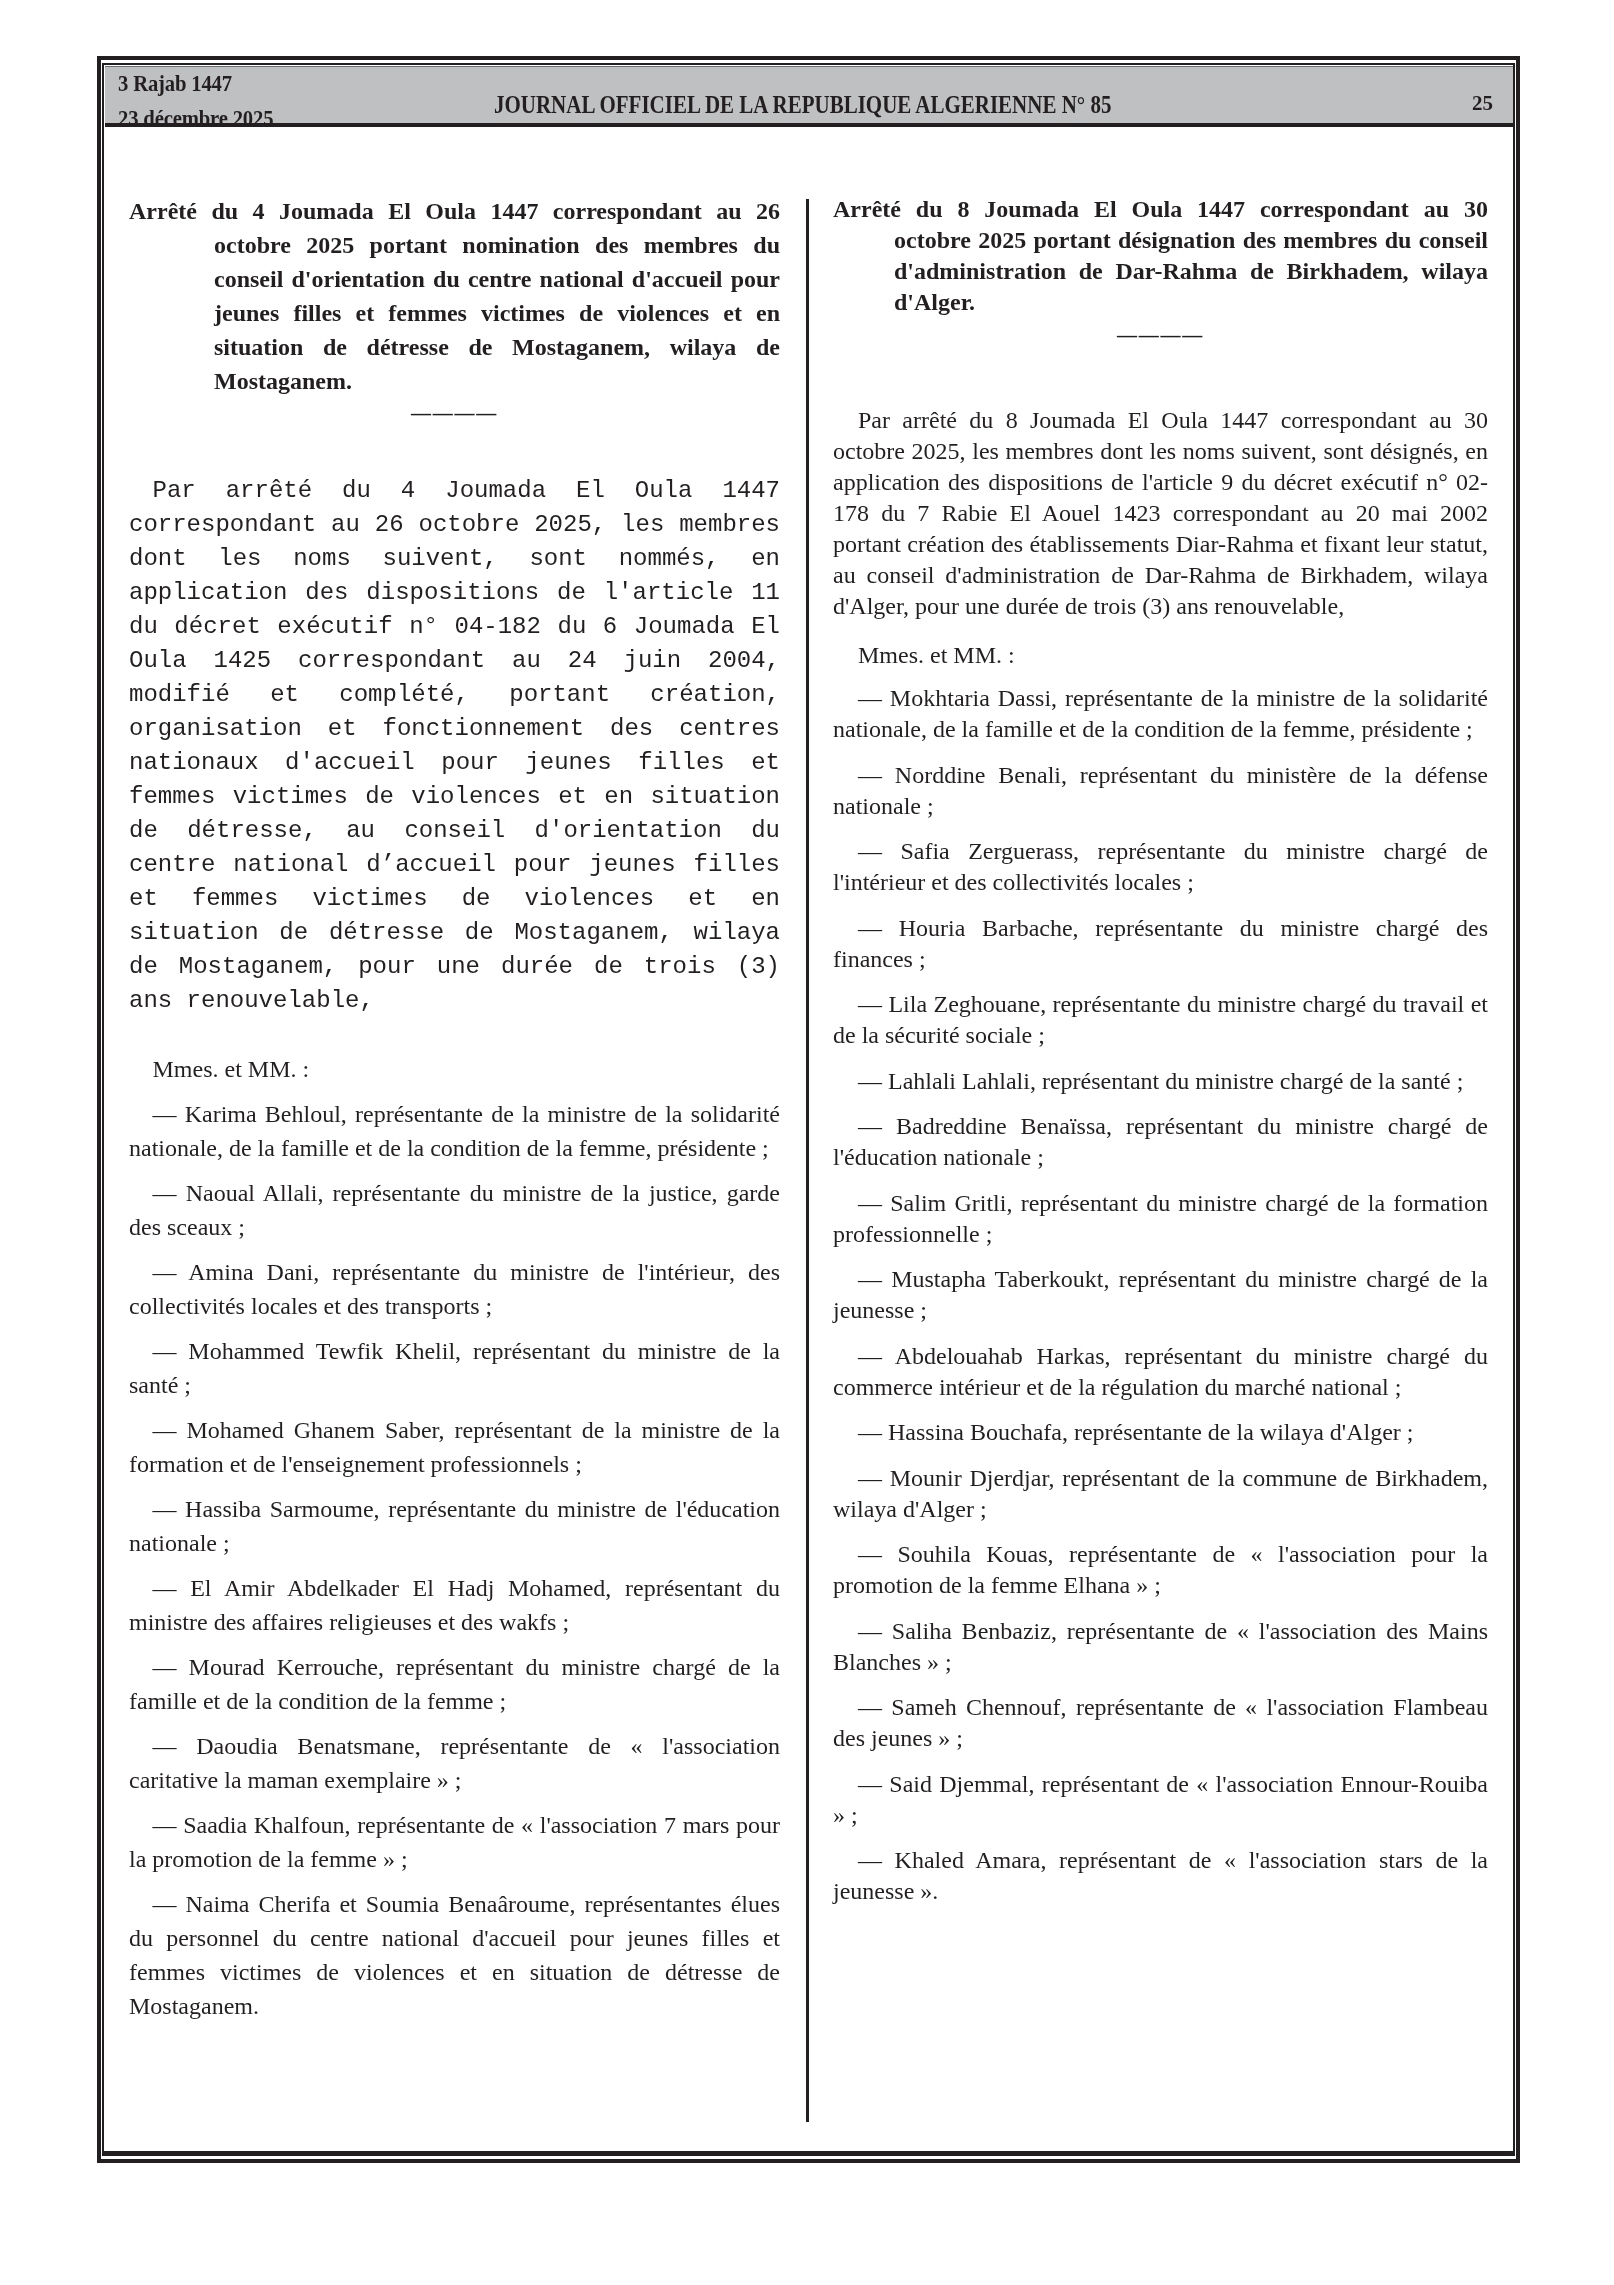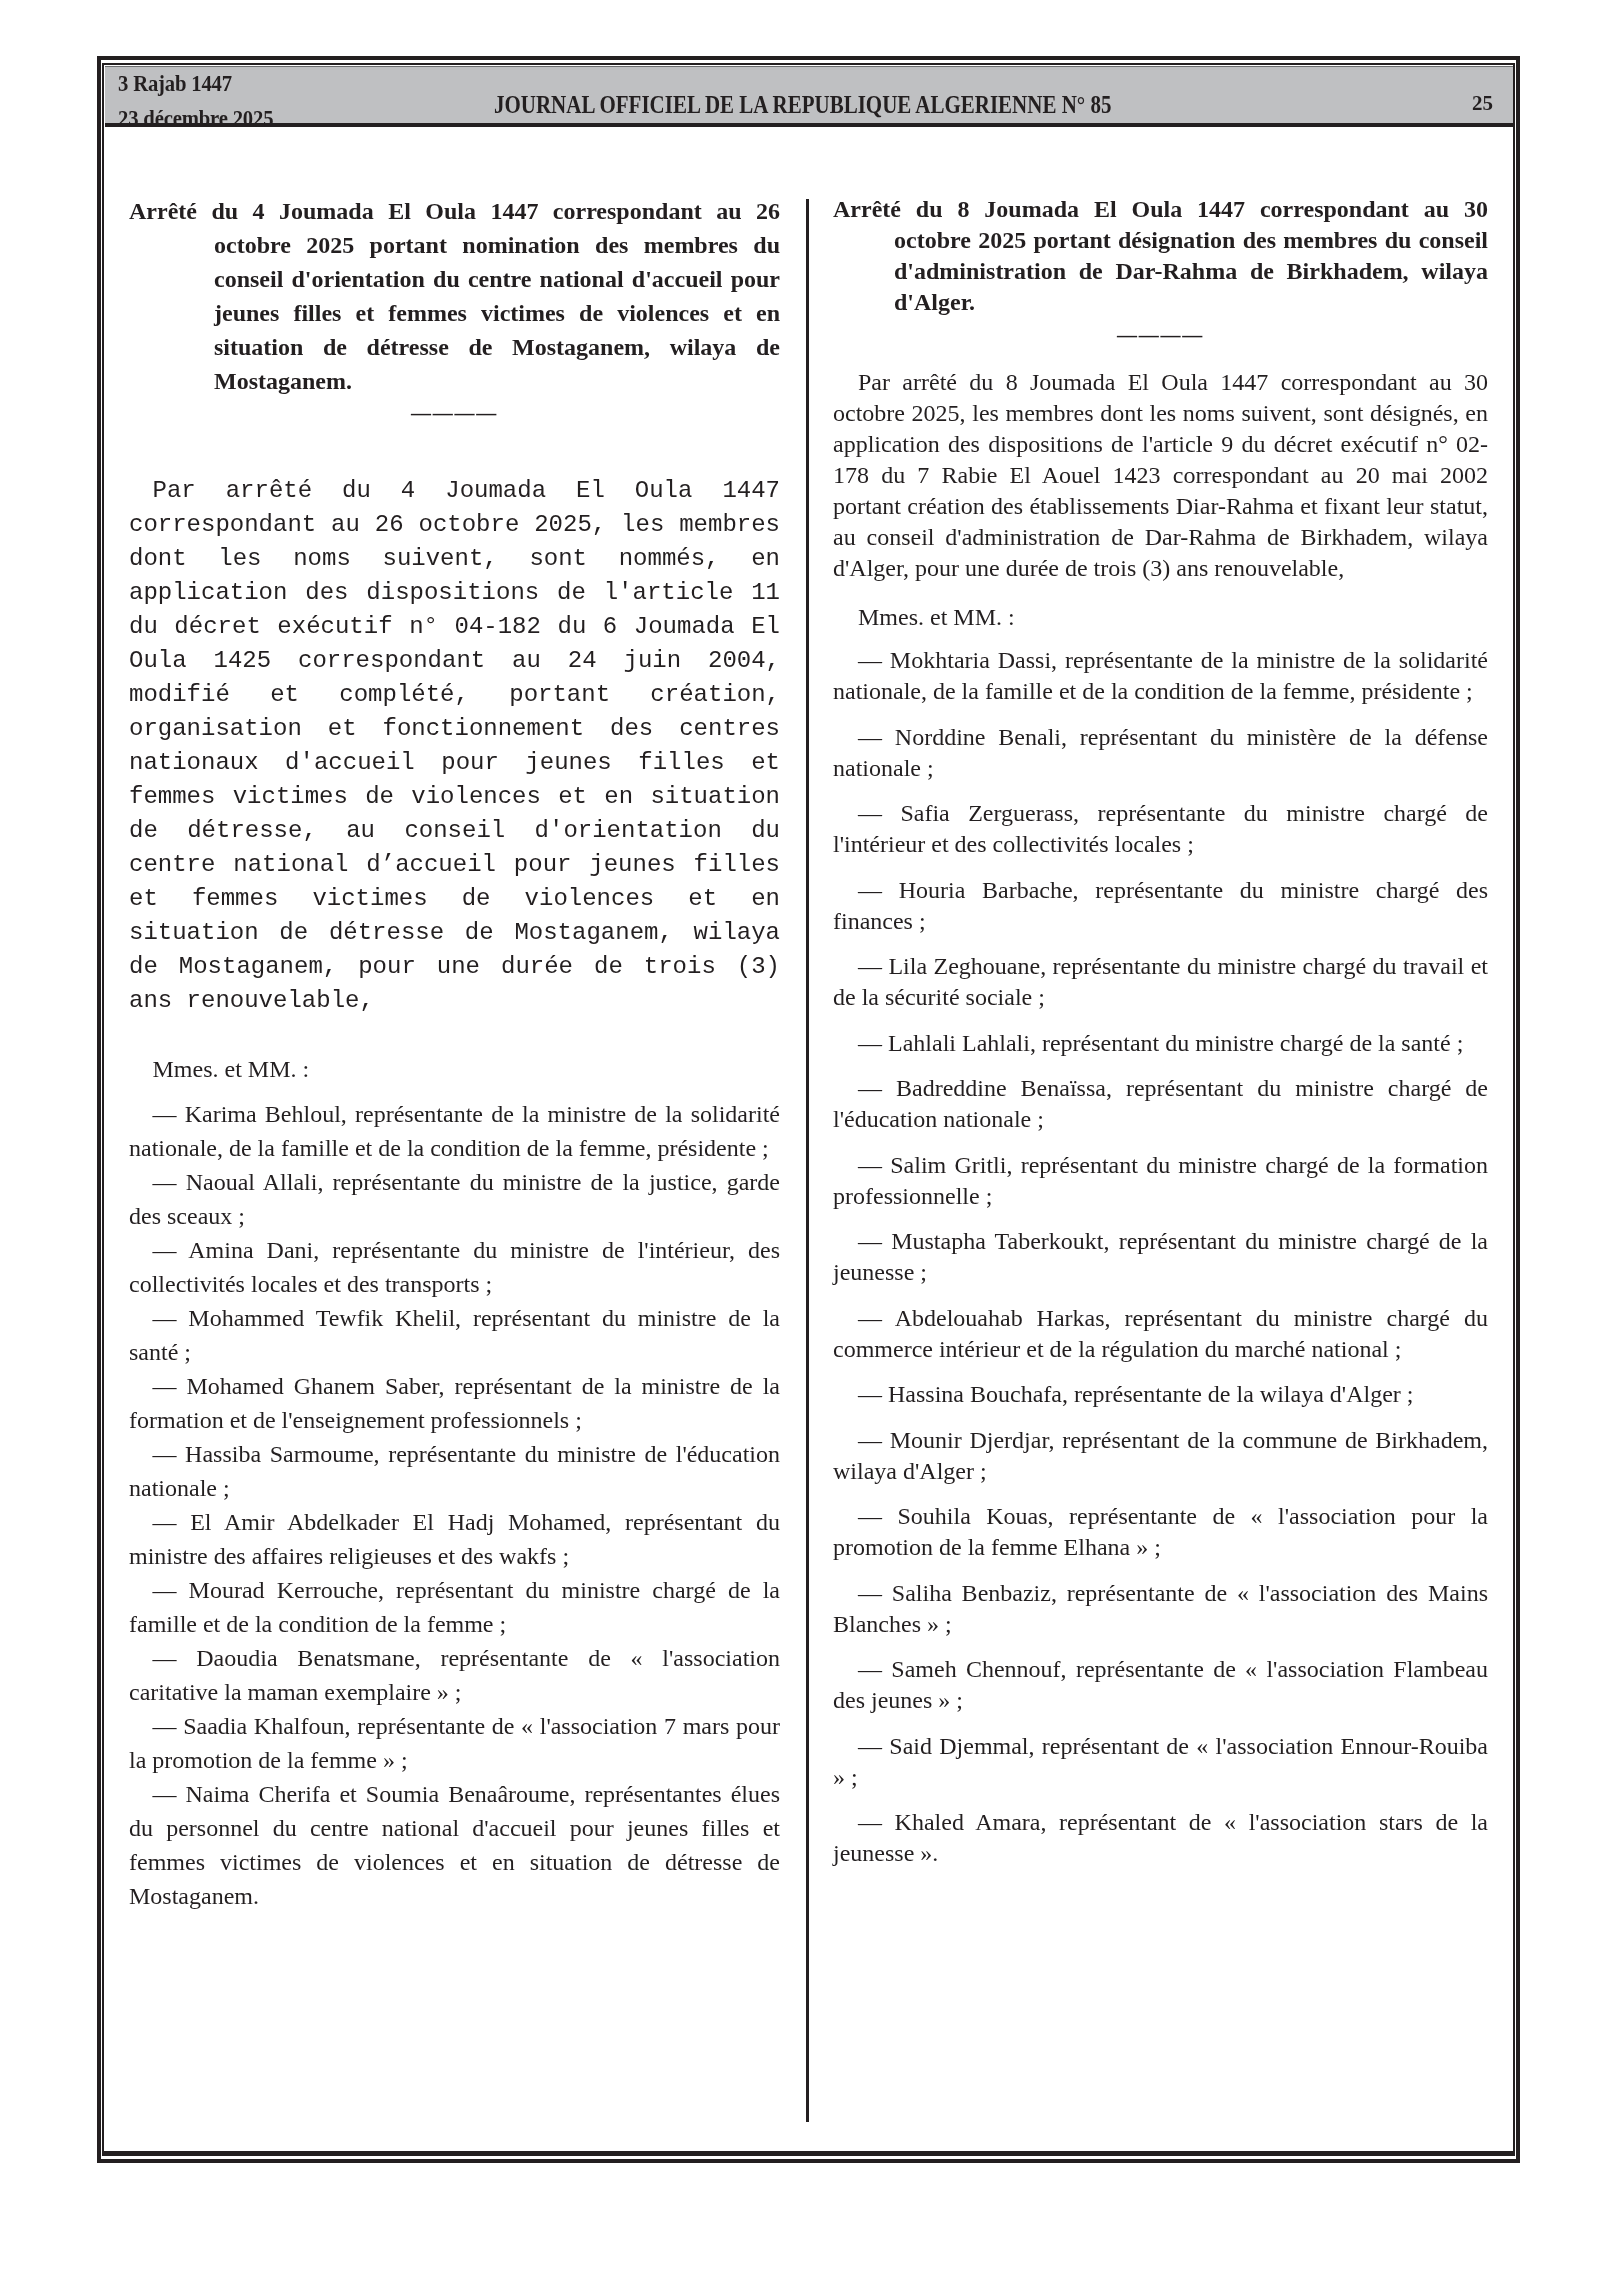--- a/index.html
+++ b/index.html
@@ -29,24 +29,24 @@
   .title { font-weight: bold; font-size: 24px; line-height: 34px; text-align: justify;
            padding-left: 85px; text-indent: -85px; margin: 0; }
   .col-right .title { padding-left: 61px; text-indent: -61px; line-height: 31px; }
   .sep { text-align: center; font-size: 20px; font-weight: bold; letter-spacing: 1.8px; margin: 3.6px 0 0 0; line-height: 27px; }
   .col-left .sep { margin-top: 1.8px; }
 
   .para { font-size: 24px; line-height: 34px; text-align: justify; text-indent: 23.5px; margin: 0; }
   .col-right .para { line-height: 31px; text-indent: 25px; }
 
   .col-left .intro { margin-top: 47px; font-family: Liberation Mono, monospace; }
-  .col-right .intro { margin-top: 18px; }
+  .col-right .intro { margin-top: 56px; }
   .col-left .mmes { margin-top: 34px; }
   .col-right .mmes { margin-top: 18px; }
-  .col-left .item { }
+  .col-left .item { margin-top: 11px; }
   .col-right .item { margin-top: 14.5px; }
   .col-left .item.first { margin-top: 11px; }
   .col-right .item.first { margin-top: 12.7px; }
 </style>
 </head>
 <body>
 
 <div class="outer-frame"></div>
 <div class="inner-frame"></div>
 

